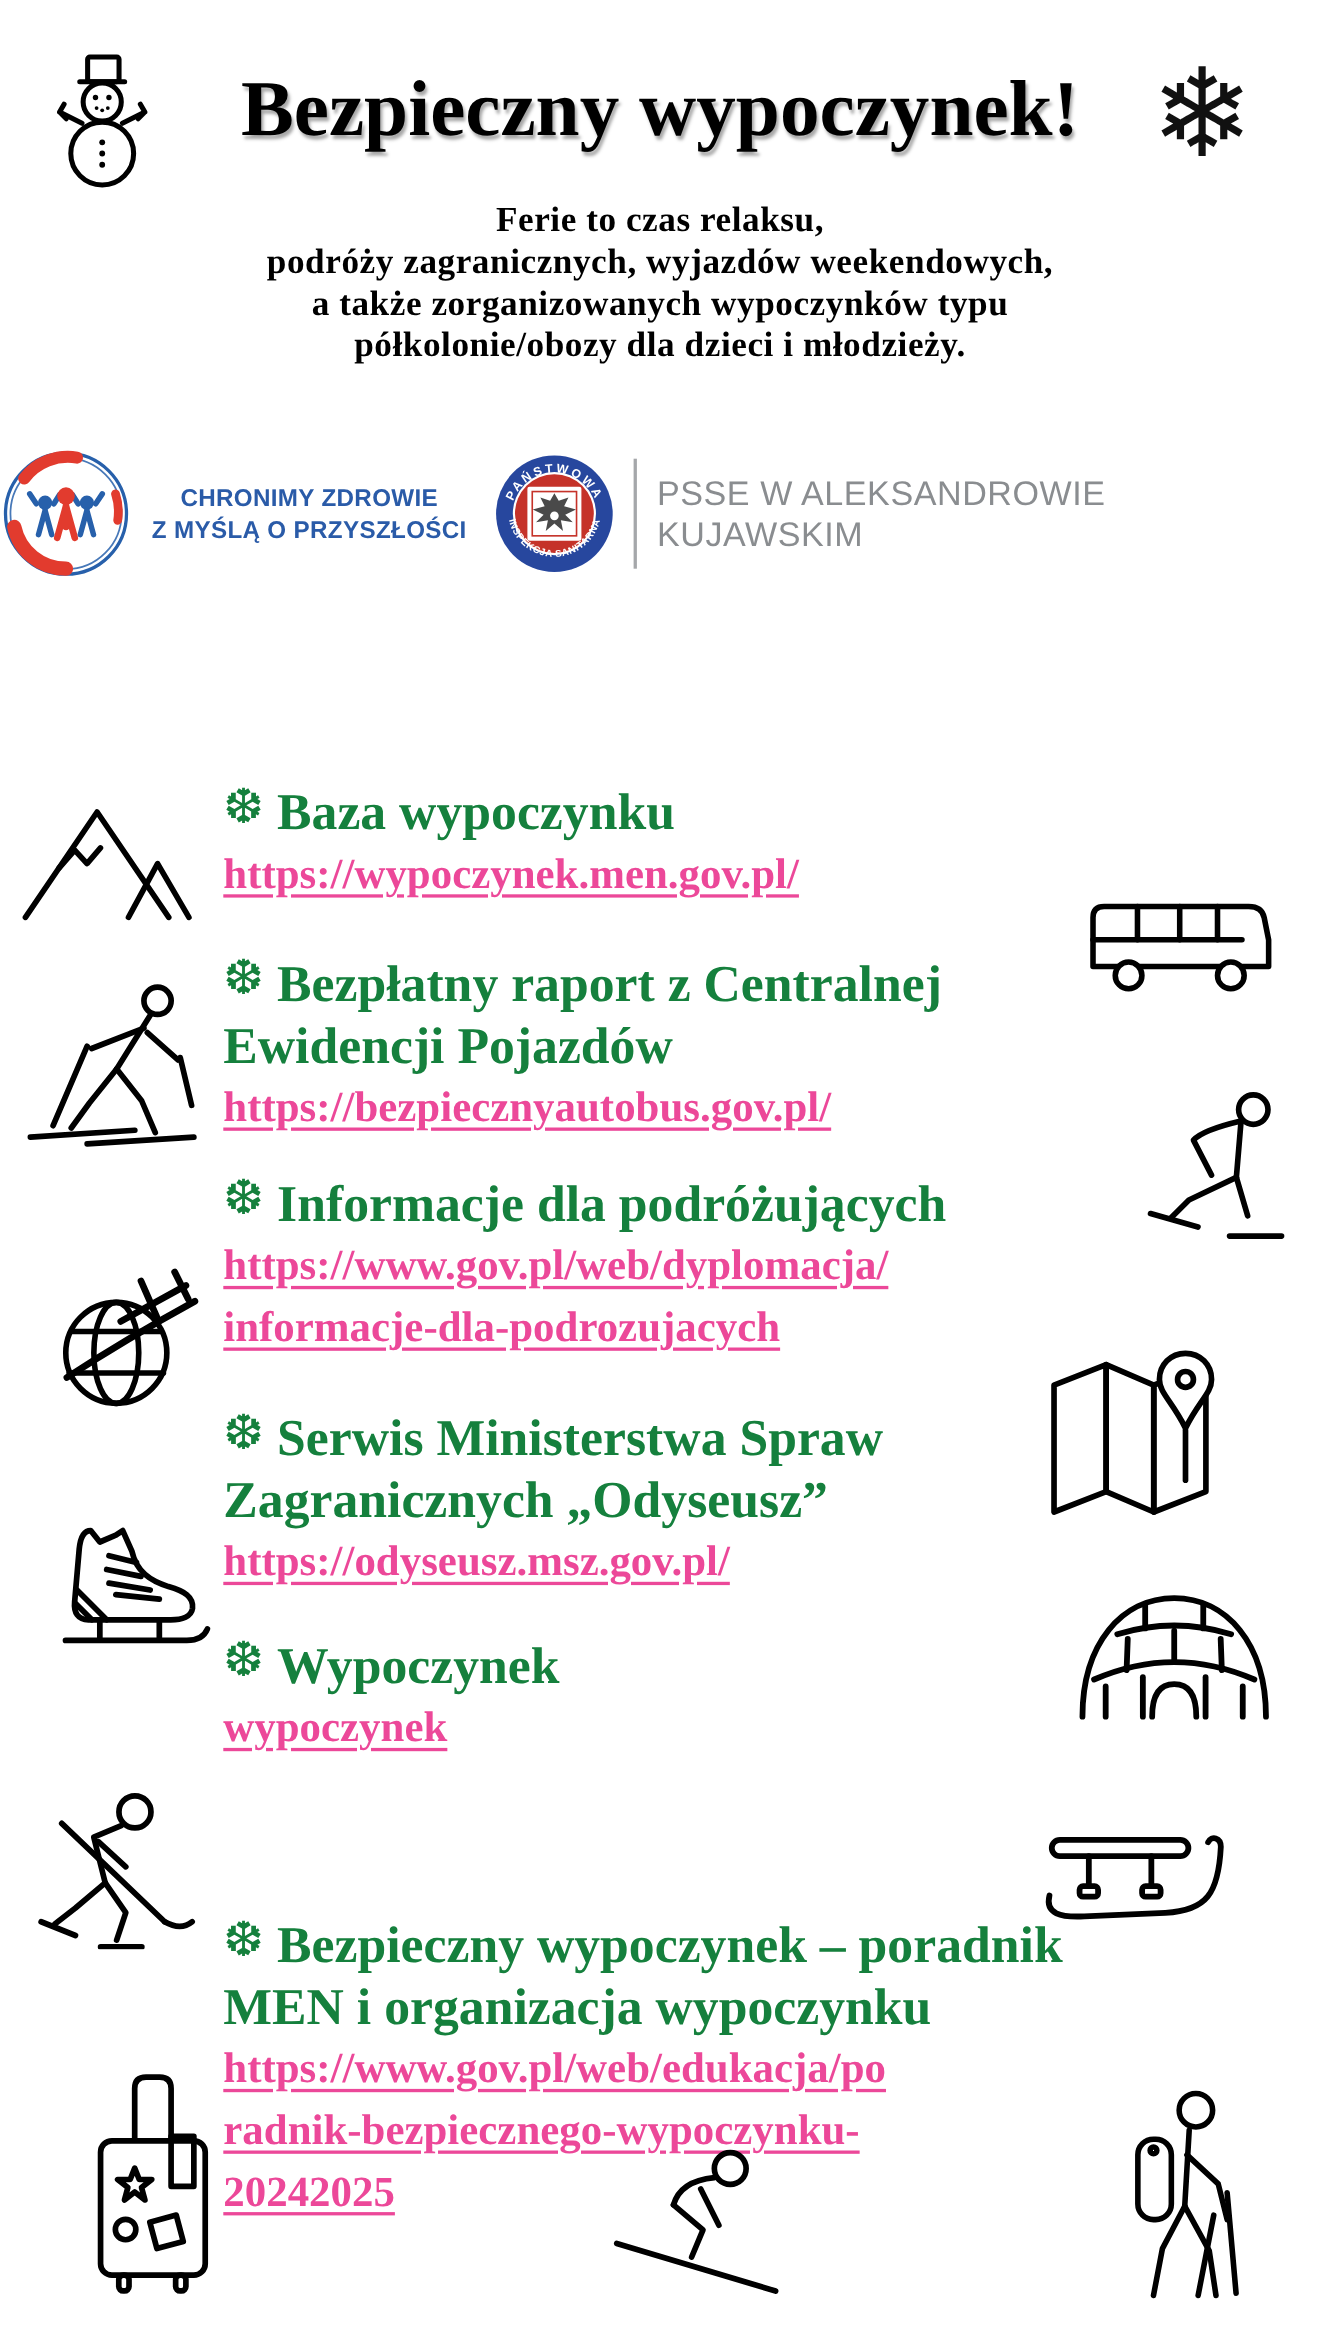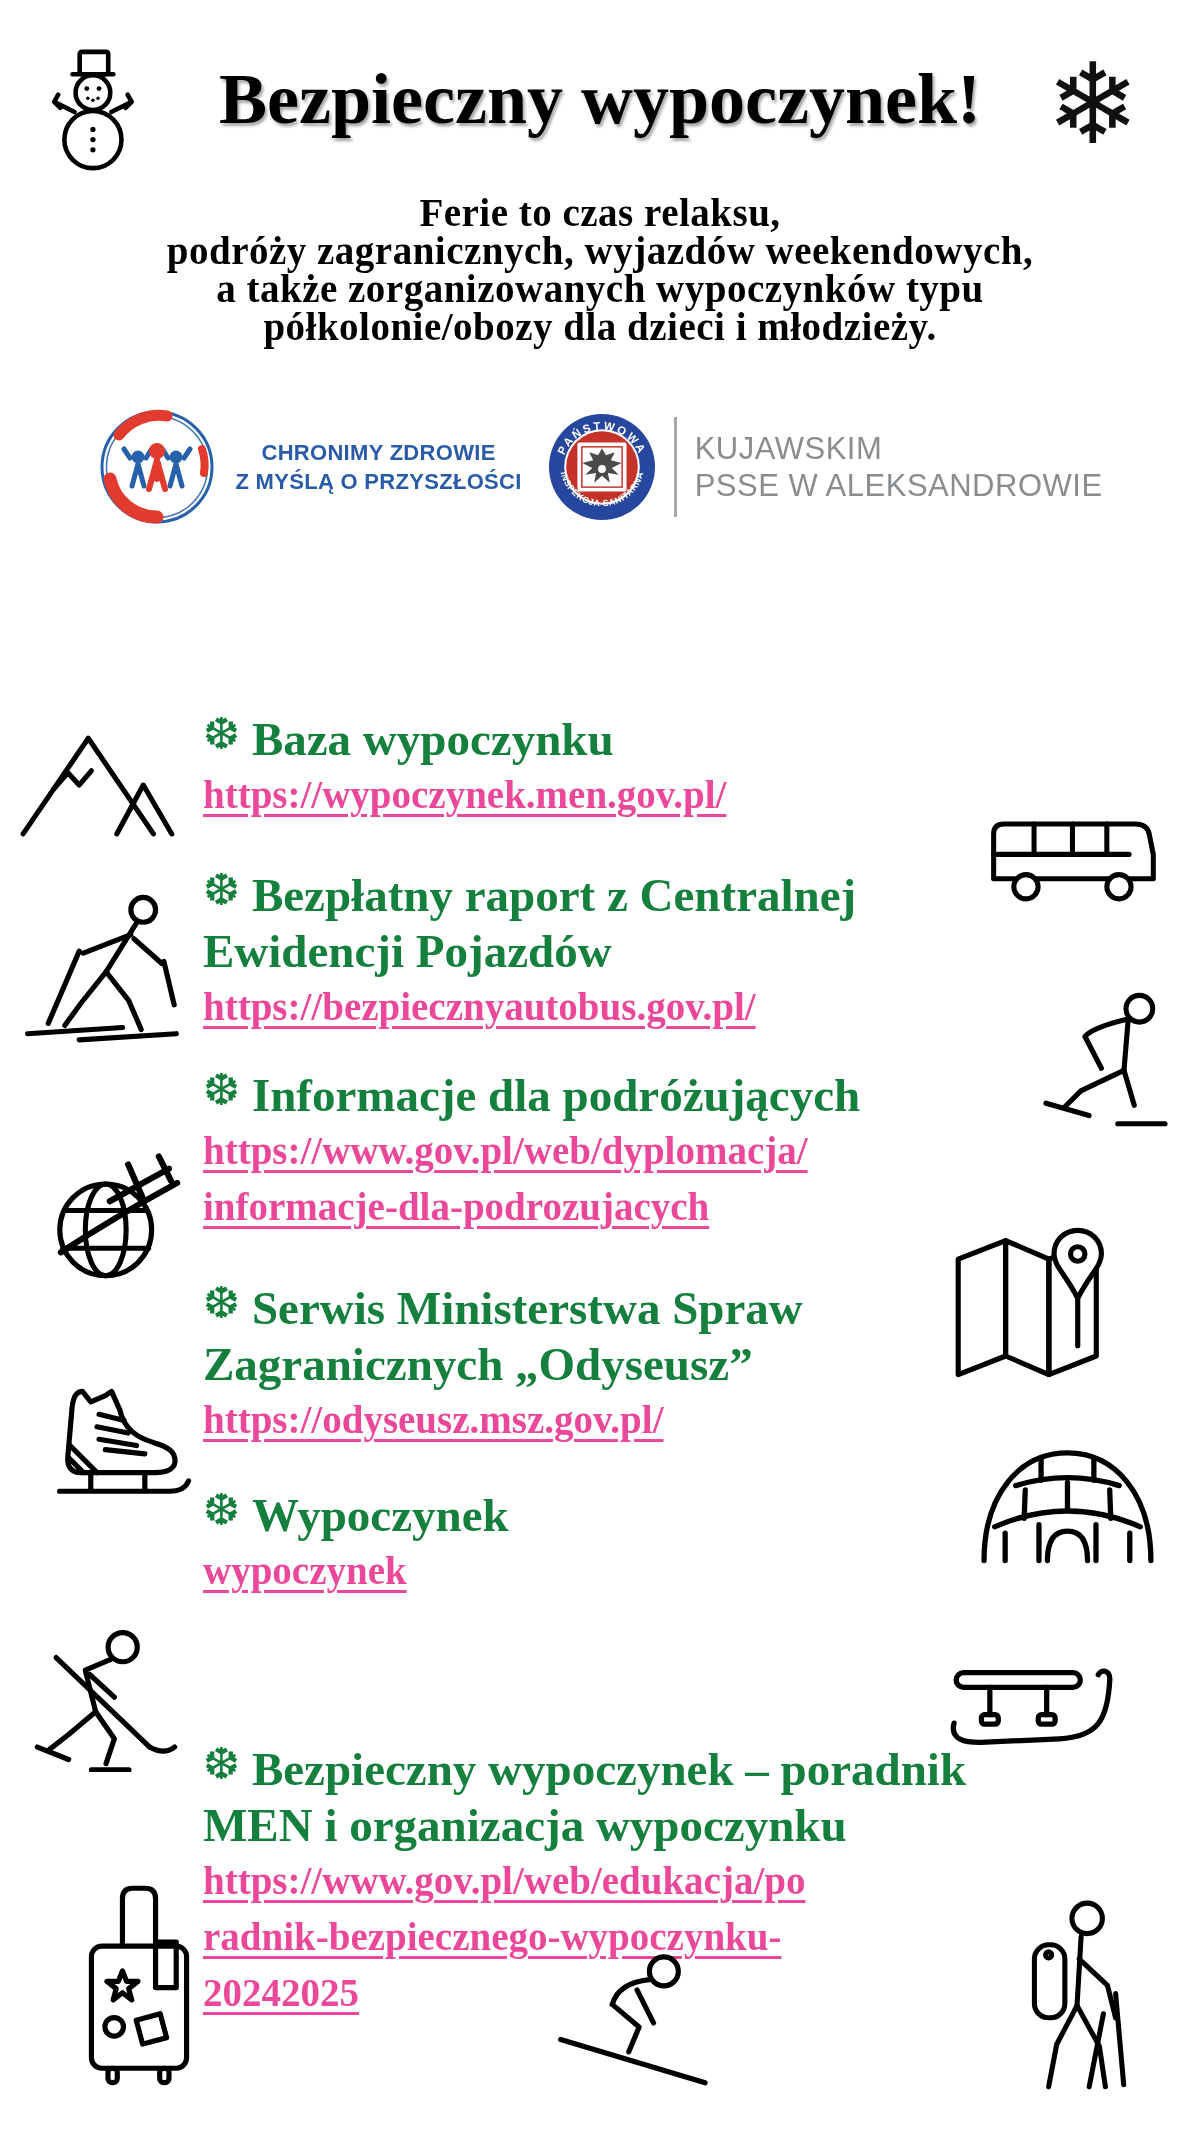--- a/index.html
+++ b/index.html
@@ -2,24 +2,24 @@
 <html><head>
 <meta charset="utf-8">
 <style>
   html,body{margin:0;padding:0;background:#fff;}
   #poster{position:relative;width:1200px;height:2132px;background:#fff;overflow:hidden;
           font-family:"Liberation Serif",serif;color:#000;border-radius:28px;}
   .abs{position:absolute;}
   .ctr{position:absolute;left:0;width:1200px;text-align:center;}
   .title{top:58px;font-size:72px;font-weight:700;letter-spacing:0px;
          text-shadow:2px 3px 3px rgba(0,0,0,0.35);}
-  .intro{top:180px;font-size:39px;font-weight:700;line-height:38px;letter-spacing:0.5px;margin-top:14px;}
+  .intro{top:180px;font-size:32px;font-weight:700;line-height:38px;letter-spacing:0.5px;}
   .recommend{top:548px;font-size:40px;font-weight:700;line-height:47px;letter-spacing:0.5px;}
   .logo-row{position:absolute;top:402px;left:0;width:1200px;height:130px;
-            display:flex;justify-content:center;align-items:center;gap:18px;
+            display:flex;align-items:center;gap:18px;
             font-family:"Liberation Sans",sans-serif;}
   .chronimy-text{color:#2a5ba8;font-weight:700;font-size:22px;line-height:29px;
                  text-align:center;letter-spacing:0.3px;}
   .psse-divider{width:3px;height:100px;background:#a5a7aa;}
   .psse-text{color:#8a8d90;font-weight:400;font-size:31px;line-height:37px;letter-spacing:0.5px;}
   .item{position:absolute;left:203px;width:990px;}
   .item-title{font-size:47px;font-weight:700;line-height:56px;color:#15803d;}
   .bullet{display:inline-block;font-size:44px;vertical-align:6px;margin-right:12px;
           font-family:"DejaVu Sans",sans-serif;font-weight:400;}
   .item-link{display:block;font-size:39px;font-weight:700;line-height:56px;color:#ec4899;
@@ -109,22 +109,22 @@
         <text font-family="Liberation Sans, sans-serif" font-size="11.5" font-weight="bold" fill="#fff" letter-spacing="2.5">
           <textPath href="#arcTop" startOffset="50%" text-anchor="middle">PAŃSTWOWA</textPath>
         </text>
         <text font-family="Liberation Sans, sans-serif" font-size="9" font-weight="bold" fill="#fff" letter-spacing="0.6">
           <textPath href="#arcBot" startOffset="50%" text-anchor="middle">INSPEKCJA SANITARNA</textPath>
         </text>
       </svg>
     </div>
     <div class="psse-divider"></div>
     <div class="psse-text">
+      <div>PSSE W ALEKSANDROWIE</div>
       <div>KUJAWSKIM</div>
-      <div>PSSE W ALEKSANDROWIE</div>
     </div>
   </div>
 
 
   <div class="item" style="top:706px;">
     <div class="item-title"><span class="bullet">❆</span><span>Baza wypoczynku</span></div>
     <a class="item-link">https://wypoczynek.men.gov.pl/</a>
   </div>
 
   <div class="item" style="top:862px;">

